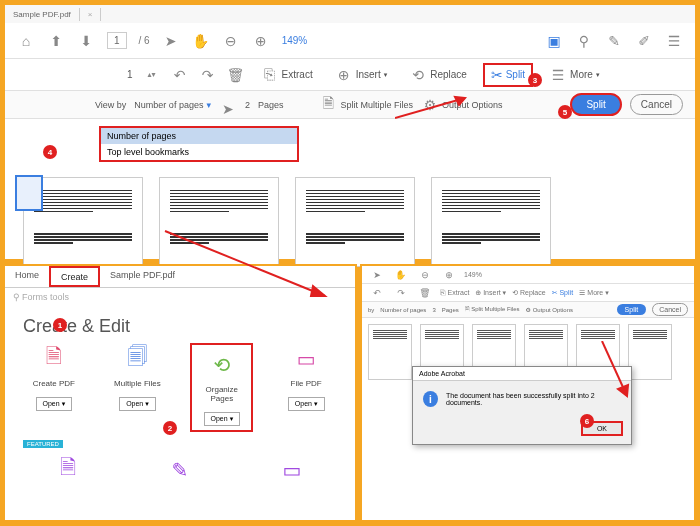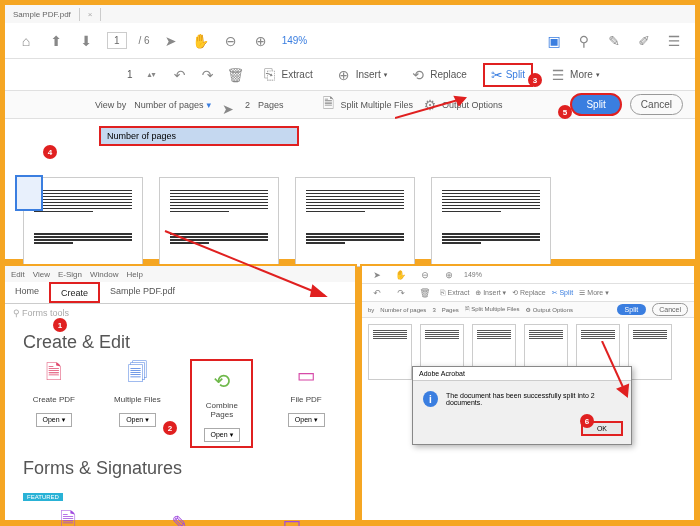--- a/index.html
+++ b/index.html
@@ -132,45 +132,39 @@
     <div class="dd">
         <span class="ico">⚙</span>
         <span>Output Options</span>
       </div>
     <span style="flex:1"></span>
     <span class="btn-split">Split</span>
     <span class="btn-cancel">Cancel</span>
   </div>
   <div class="dropdown">
     <div class="dd-item dd-sel">Number of pages</div>
+    <div class="dd-item">Top level bookmarks</div>
   </div>
   <div class="thumb-sel"></div>
   <div class="thumbs">
     <div class="thumb"><div class="tline"></div><div class="tline"></div><div class="tline"></div><div class="tline"></div><div class="tline"></div><div class="tline"></div><div class="tline"></div><div class="tline" style="width:60%"></div><br><div class="tline"></div><div class="tline"></div><div class="tline"></div><div class="tline" style="width:40%"></div></div>
     <div class="thumb"><div class="tline"></div><div class="tline"></div><div class="tline"></div><div class="tline"></div><div class="tline"></div><div class="tline"></div><div class="tline"></div><div class="tline" style="width:60%"></div><br><div class="tline"></div><div class="tline"></div><div class="tline"></div><div class="tline" style="width:40%"></div></div>
     <div class="thumb"><div class="tline"></div><div class="tline"></div><div class="tline"></div><div class="tline"></div><div class="tline"></div><div class="tline"></div><div class="tline"></div><div class="tline" style="width:60%"></div><br><div class="tline"></div><div class="tline"></div><div class="tline"></div><div class="tline" style="width:40%"></div></div>
     <div class="thumb"><div class="tline"></div><div class="tline"></div><div class="tline"></div><div class="tline"></div><div class="tline"></div><div class="tline"></div><div class="tline"></div><div class="tline" style="width:60%"></div><br><div class="tline"></div><div class="tline"></div><div class="tline"></div><div class="tline" style="width:40%"></div></div>
   </div>
   <div class="badge" style="left:523px;top:68px">3</div>
   <div class="badge" style="left:38px;top:140px">4</div>
   <div class="badge" style="left:553px;top:100px">5</div>
   <svg class="arrow" style="left:390px;top:88px;width:80px;height:30px">
       <line x1="0" y1="25" x2="70" y2="5"></line>
       <polygon points="70,5 60,4 64,12" fill="#e02020"></polygon>
     </svg>
 </div>
 
 <div class="panel p2">
-  <div class="menubar">
-    <span>Edit</span>
-    <span>View</span>
-    <span>E-Sign</span>
-    <span>Window</span>
-    <span>Help</span>
-  </div>
   <div class="tabs2">
     <div class="tab2">Home</div>
     <div class="tab2 active">Create</div>
     <div class="tab2">Sample PDF.pdf</div>
   </div>
   <div class="search"><span>⚲</span> <span>Forms tools</span></div>
   <div class="section-h">Create &amp; Edit</div>
   <div class="tools">
     <div class="tool">
       <div class="tool-ic" style="color:#e04a6e">🗎</div>
@@ -183,36 +177,35 @@
     <div class="tool">
       <div class="tool-ic" style="color:#4a7ee0">🗐</div>
       <div class="tool-name">Multiple Files</div>
       <span class="open-btn">
           <span>Open</span>
           <span>▾</span>
         </span>
     </div>
     <div class="tool boxed">
       <div class="tool-ic" style="color:#6eb84a">⟲</div>
-      <div class="tool-name">Combine Pages</div>
+      <div class="tool-name">Organize Pages</div>
       <span class="open-btn">
           <span>Open</span>
           <span>▾</span>
         </span>
     </div>
     <div class="tool">
       <div class="tool-ic" style="color:#d64aa8">▭</div>
       <div class="tool-name">File PDF</div>
       <span class="open-btn">
           <span>Open</span>
           <span>▾</span>
         </span>
     </div>
   </div>
-  <div class="section-h">Forms &amp; Signatures</div>
   <span class="featured">FEATURED</span>
   <div class="tools" style="margin-top:4px">
     <div class="tool-ic" style="color:#a04ae0">🗎</div>
     <div class="tool-ic" style="color:#a04ae0">✎</div>
     <div class="tool-ic" style="color:#a04ae0">▭</div>
   </div>
   <div class="badge" style="left:48px;top:52px">1</div>
   <div class="badge" style="left:158px;top:155px">2</div>
   <svg class="arrow" style="left:150px;top:-40px;width:180px;height:80px">
       <line x1="170" y1="70" x2="10" y2="5"></line>

